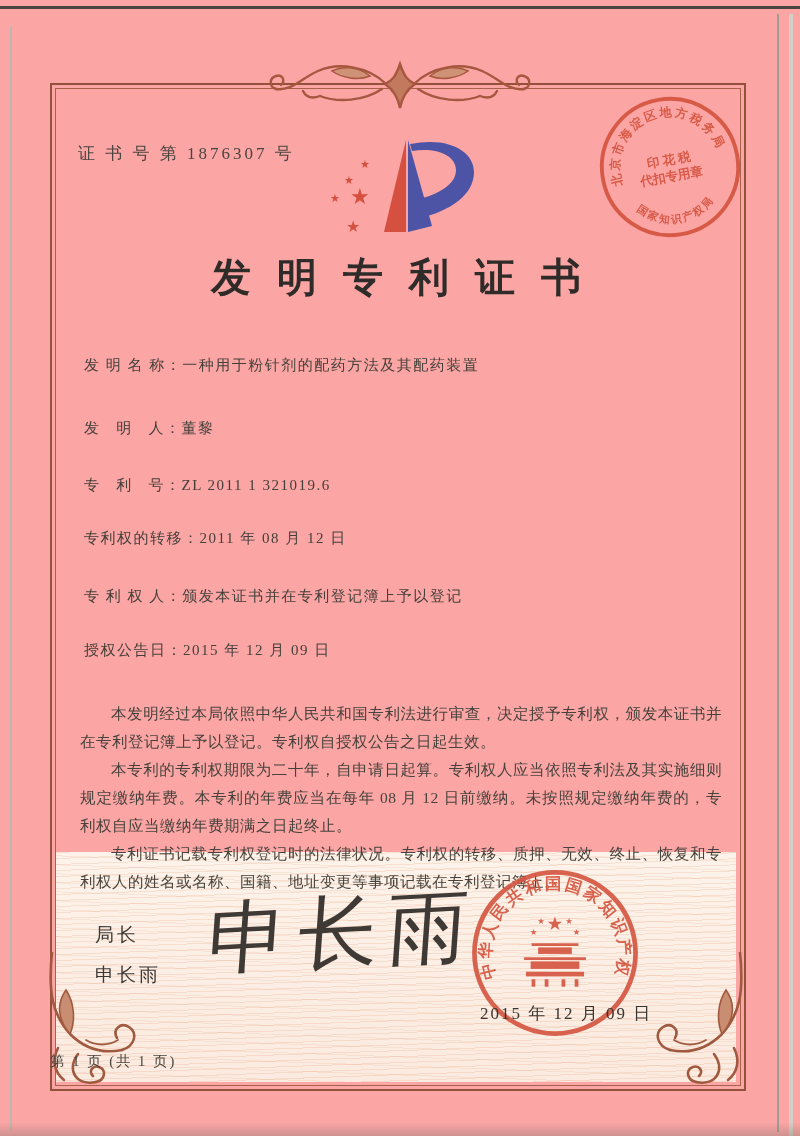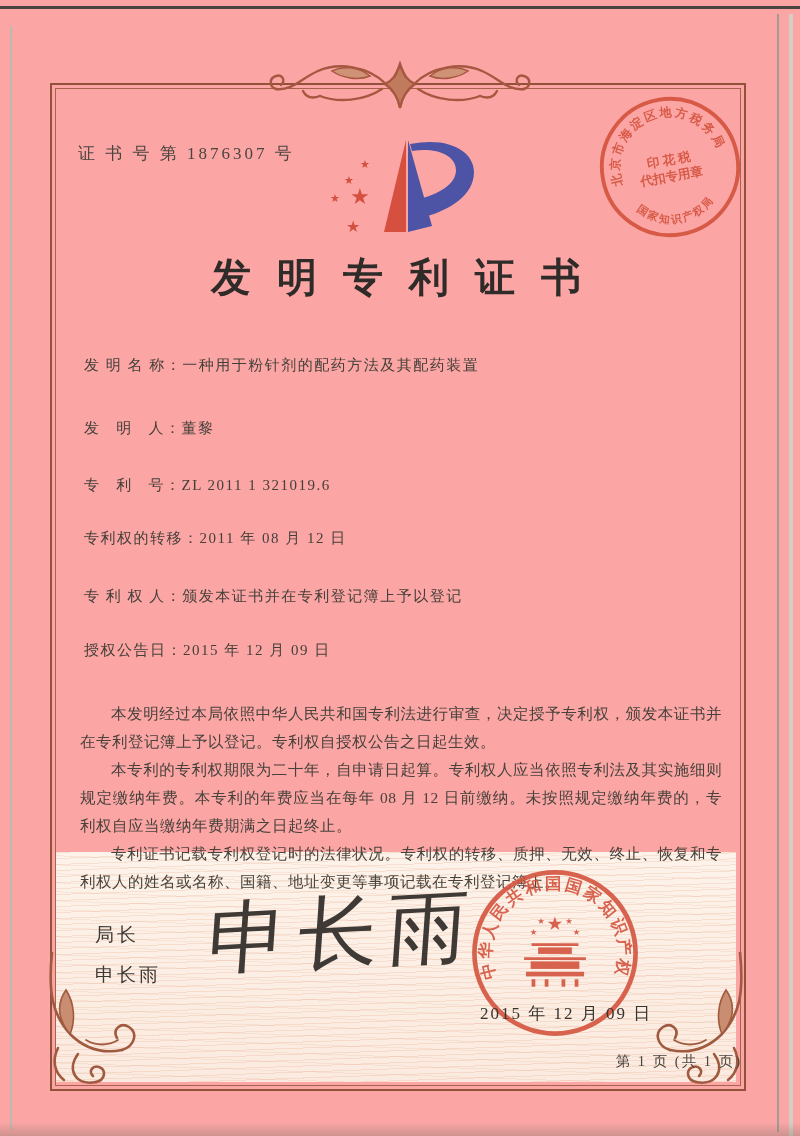--- a/index.html
+++ b/index.html
@@ -33,21 +33,21 @@
          letter-spacing:26px;text-indent:26px;color:#2e2b28;white-space:pre;}
   .row{left:84px;font-size:15px;letter-spacing:1.5px;color:#444039;}
   .body-text{position:absolute;left:80px;top:684px;width:642px;font-size:15.5px;line-height:28px;
              color:#47423b;text-align:justify;letter-spacing:.5px;z-index:2;margin-top:16px;}
   .body-text p{margin:0;text-indent:2em;}
   .sig-label{left:95px;top:922px;font-size:19px;letter-spacing:3px;color:#3b3733;z-index:3;}
   .sig-name{left:95px;top:962px;font-size:19px;letter-spacing:3px;color:#3b3733;z-index:3;}
   .handwriting{left:208px;top:880px;font-size:80px;color:#2f2b27;z-index:3;letter-spacing:10px;
                transform:rotate(-3deg) skewX(-7deg);font-family:"DejaVu Serif",serif;opacity:.92;}
   .seal-date{left:480px;top:1002px;font-size:17px;letter-spacing:2px;color:#37332e;z-index:4;}
-  .footer{left:50px;top:1052px;width:692px;text-align:right;font-size:14.5px;letter-spacing:2px;color:#4a453f;z-index:2;}
+  .footer{left:50px;top:1052px;width:692px;text-align:left;font-size:14.5px;letter-spacing:2px;color:#4a453f;z-index:2;}
   .svg-abs{position:absolute;}
   .tax-stamp{left:597px;top:94px;width:146px;height:146px;transform:rotate(-10deg);opacity:.92;z-index:3;}
   .big-seal{left:466px;top:864px;width:178px;height:178px;opacity:.9;z-index:2;}
   .logo{left:320px;top:138px;width:168px;height:100px;z-index:2;}
   .orn-top{left:268px;top:56px;width:264px;height:58px;z-index:2;}
   .orn-bl{left:38px;top:952px;width:102px;height:138px;z-index:2;}
   .orn-br{left:652px;top:952px;width:102px;height:138px;z-index:2;transform:scaleX(-1);}
 </style>
 </head>
 <body>

